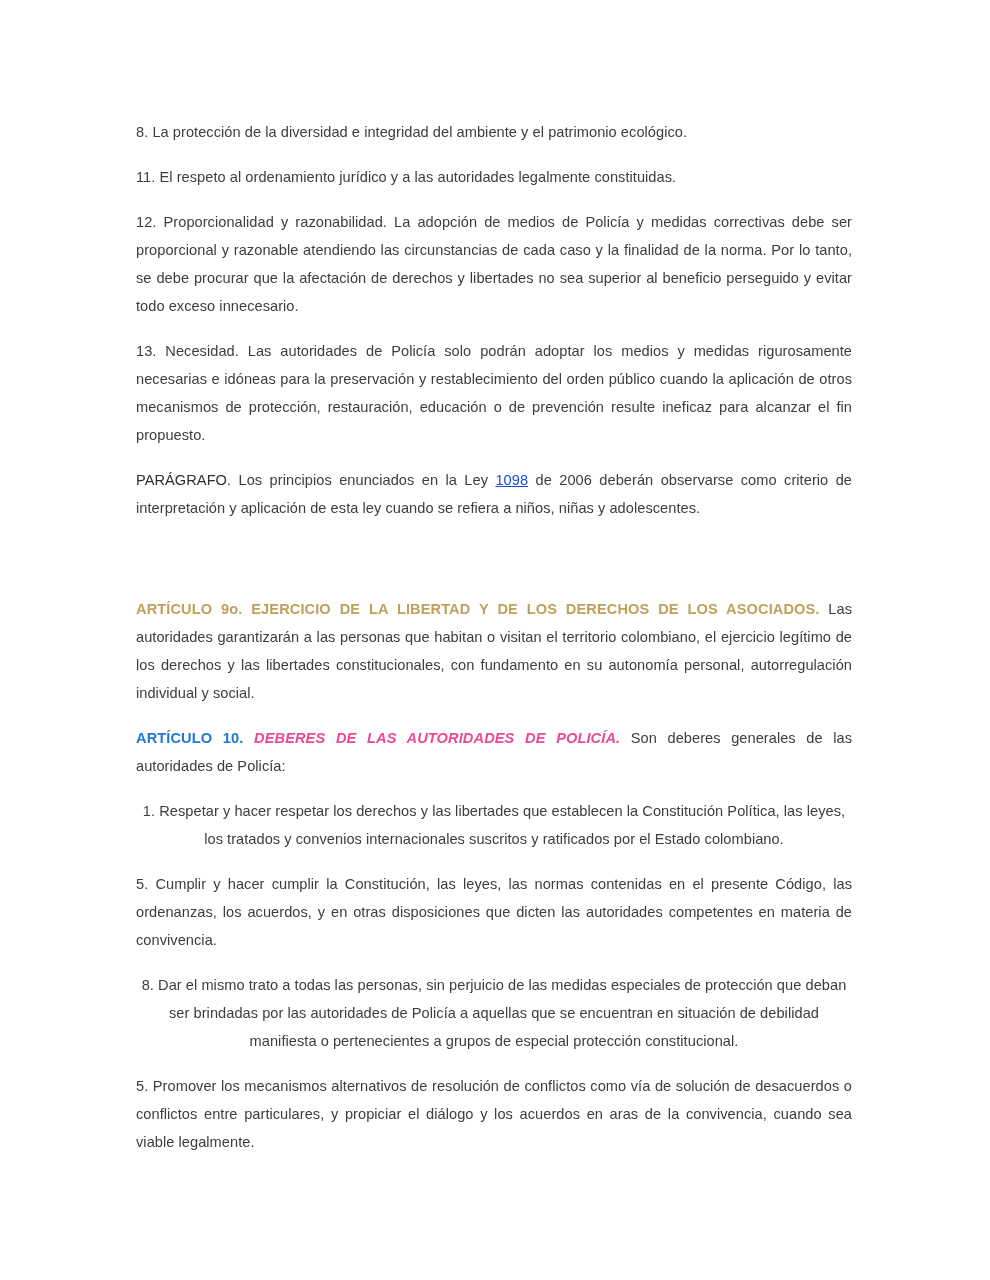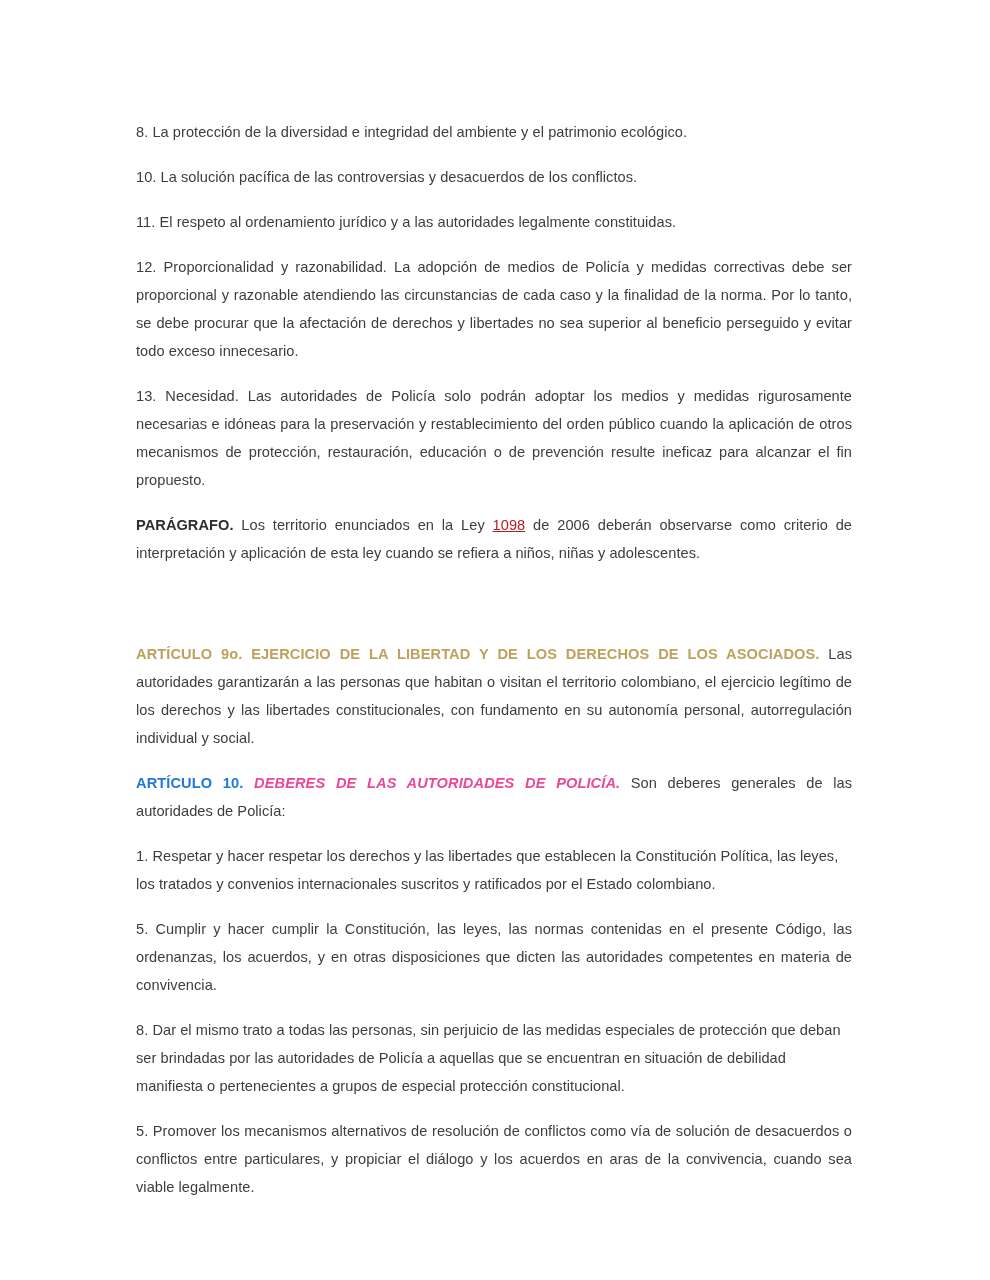--- a/index.html
+++ b/index.html
@@ -33,75 +33,74 @@
     line-height: 28px;
     color: #3d3d3d;
     text-align: justify;
     text-justify: inter-word;
     letter-spacing: 0.05px;
   }
   p.para + p.para {
     margin-top: 17px;
   }
   p.para.ragged {
-    text-align: left;
+    text-align: center;
   }
   p.spacer {
     margin: 0;
     padding: 0;
     height: 28px;
     line-height: 28px;
     font-size: 14.6px;
   }
   p.spacer + p.para {
     margin-top: 17px;
   }
   .lead-bold {
-    font-weight: bold;
+    font-weight: normal;
     color: #2e2e2e;
   }
   .art-gold {
     color: #bfa05c;
     font-weight: bold;
     letter-spacing: 0.1px;
   }
   .art-blue {
     color: #2079d6;
     font-weight: bold;
     letter-spacing: 0.1px;
   }
   .art-blue-italic {
     color: #ec4899;
     font-weight: bold;
     font-style: italic;
     letter-spacing: 0.1px;
   }
   a.doclink {
-    color: #b91c1c;
+    color: #1d4ed8;
     text-decoration: underline;
   }
 </style>
 </head>
 <body>
 
 <div class="page">
   <div class="doc-body">
 
     <p class="para">8. La protección de la diversidad e integridad del ambiente y el patrimonio ecológico.</p>
 
 
-    <p class="para">10. La solución pacífica de las controversias y desacuerdos de los conflictos.</p>
 
     <p class="para">11. El respeto al ordenamiento jurídico y a las autoridades legalmente constituidas.</p>
 
     <p class="para">12. Proporcionalidad y razonabilidad. La adopción de medios de Policía y medidas correctivas debe ser proporcional y razonable atendiendo las circunstancias de cada caso y la finalidad de la norma. Por lo tanto, se debe procurar que la afectación de derechos y libertades no sea superior al beneficio perseguido y evitar todo exceso innecesario.</p>
 
     <p class="para">13. Necesidad.  Las autoridades de Policía solo podrán adoptar los medios y medidas rigurosamente necesarias e idóneas para la preservación y restablecimiento del orden público cuando la aplicación de otros mecanismos de protección, restauración, educación o de prevención resulte ineficaz para alcanzar el fin propuesto.</p>
 
-    <p class="para"><span class="lead-bold">PARÁGRAFO.</span><span> Los territorio enunciados en la Ley </span><a class="doclink" href="#">1098</a><span> de 2006 deberán observarse como criterio de interpretación y aplicación de esta ley cuando se refiera a niños, niñas y adolescentes.</span></p>
+    <p class="para"><span class="lead-bold">PARÁGRAFO.</span><span> Los principios enunciados en la Ley </span><a class="doclink" href="#">1098</a><span> de 2006 deberán observarse como criterio de interpretación y aplicación de esta ley cuando se refiera a niños, niñas y adolescentes.</span></p>
 
     <p class="spacer">&nbsp;</p>
     <p class="spacer">&nbsp;</p>
 
     <p class="para"><span class="art-gold">ARTÍCULO 9o. EJERCICIO DE LA LIBERTAD Y DE LOS DERECHOS DE LOS ASOCIADOS.</span><span> Las autoridades garantizarán a las personas que habitan o visitan el territorio colombiano, el ejercicio legítimo de los derechos y las libertades constitucionales, con fundamento en su autonomía personal, autorregulación individual y social.</span></p>
 
     <p class="para"><span class="art-blue">ARTÍCULO 10.</span><span class="art-blue-italic"> DEBERES DE LAS AUTORIDADES DE POLICÍA.</span><span> Son deberes generales de las autoridades de Policía:</span></p>
 
     <p class="para ragged">1. Respetar y hacer respetar los derechos y las libertades que establecen la Constitución Política, las leyes, los tratados y convenios internacionales suscritos y ratificados por el Estado colombiano.</p>
 

